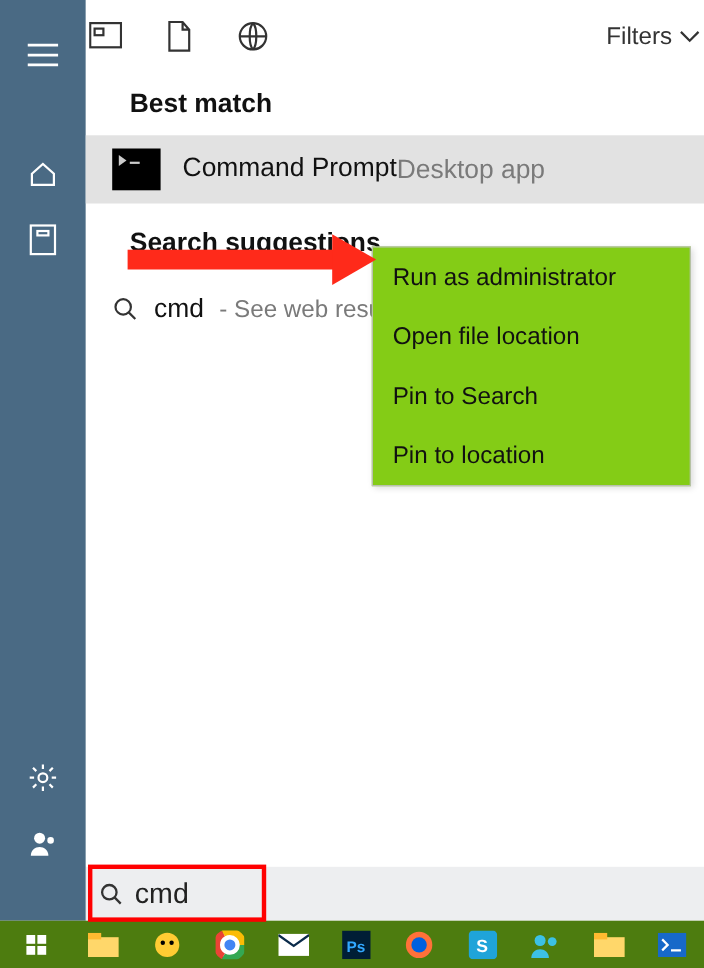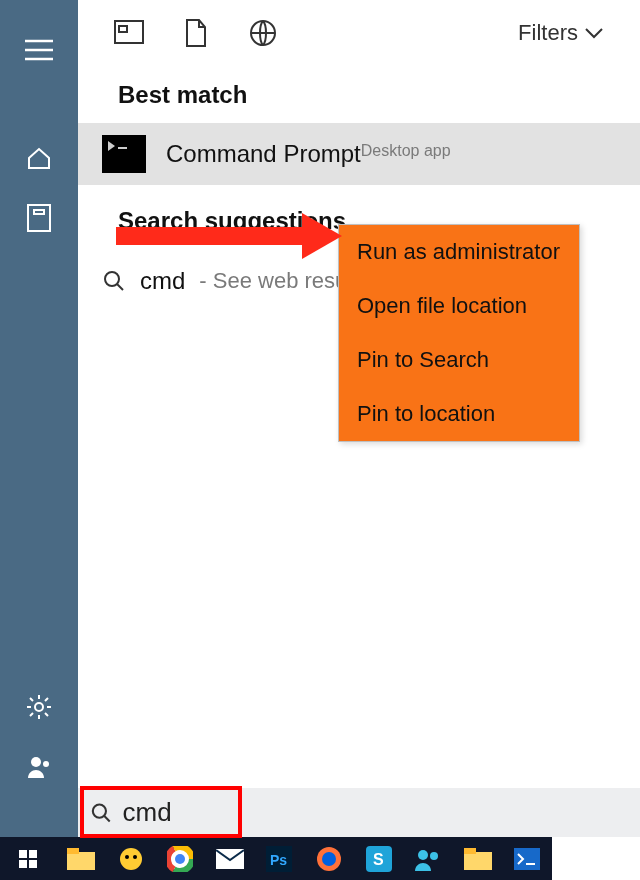--- a/index.html
+++ b/index.html
@@ -4,52 +4,52 @@
   <style>
     * { box-sizing: border-box; margin: 0; padding: 0; }
     body { width: 640px; height: 880px; font-family: "Segoe UI", Arial, sans-serif; background: #fff; overflow: hidden; position: relative; }
     
     .sidebar { position: absolute; left: 0; top: 0; width: 78px; height: 837px; background: #4a6a84; display: flex; flex-direction: column; align-items: center; padding-top: 20px; }
     .sidebar-icon { color: #fff; width: 78px; height: 60px; display: flex; align-items: center; justify-content: center; cursor: pointer; }
     .sidebar-spacer { flex: 1; }
     
     .main { position: absolute; left: 78px; top: 0; right: 0; height: 788px; background: #fff; }
     
-    .topbar { height: 65px; display: flex; align-items: center; padding: 0 36px; gap: 40px; }
+    .topbar { height: 65px; display: flex; align-items: center; padding: 0 3px; gap: 40px; }
     .topbar-icon { color: #444; cursor: pointer; display: flex; align-items: center; }
     .filters { margin-left: auto; display: flex; align-items: center; gap: 6px; font-size: 22px; color: #333; cursor: pointer; }
     
     .section-header { font-size: 24px; font-weight: 600; color: #111; padding: 16px 40px 14px; }
     
     .result-row { display: flex; align-items: center; padding: 12px 24px; gap: 20px; cursor: pointer; }
     .result-row.selected { background: #e2e2e2; }
     .cmd-icon { width: 44px; height: 38px; background: #000; position: relative; flex-shrink: 0; }
     .cmd-icon::before { content: ""; position: absolute; top: 6px; left: 6px; color: #eee; border-left: 7px solid #ccc; border-top: 5px solid transparent; border-bottom: 5px solid transparent; }
     .cmd-icon::after { content: ""; position: absolute; top: 12px; left: 16px; width: 9px; height: 2px; background: #ccc; }
     .result-text { display: flex; flex-direction: row; }
     .result-title { font-size: 24px; color: #111; }
-    .result-sub { font-size: 16px; color: #7a7a7a; margin-top: 2px; }
+    .result-sub { font-size: 24px; color: #7a7a7a; margin-top: 2px; }
     
     .suggestion-row { display: flex; align-items: center; padding: 18px 24px; gap: 14px; cursor: pointer; font-size: 24px; }
     .sugg-term { color: #111; }
     .sugg-hint { color: #7a7a7a; font-size: 22px; }
     
-    .context-menu { position: absolute; left: 338px; top: 224px; width: 242px; background: #f97316; border: 1px solid #bfbfbf; box-shadow: 2px 2px 6px rgba(0,0,0,.15); z-index: 50; }
+    .context-menu { position: absolute; left: 338px; top: 224px; width: 290px; background: #84cc16; border: 1px solid #bfbfbf; box-shadow: 2px 2px 6px rgba(0,0,0,.15); z-index: 50; }
     .context-item { padding: 14px 18px; font-size: 22px; color: #111; cursor: pointer; }
     
     .arrow { position: absolute; left: 116px; top: 227px; z-index: 60; pointer-events: none; }
     .arrow-shaft { width: 190px; height: 18px; background: #ff2a1a; }
     .arrow-head { position: absolute; left: 186px; top: -14px; width: 0; height: 0; border-left: 40px solid #ff2a1a; border-top: 23px solid transparent; border-bottom: 23px solid transparent; }
     
     .searchbar-wrap { position: absolute; left: 78px; bottom: 43px; width: 562px; height: 49px; background: #edeef0; display: flex; align-items: center; padding: 0 12px; gap: 10px; }
     .searchbar-wrap input { border: none; background: transparent; font-size: 26px; color: #222; outline: none; width: 100%; }
     .search-icon-sm { color: #333; }
     .redbox { position: absolute; left: 80px; bottom: 42px; width: 162px; height: 52px; border: 4px solid #ff0000; pointer-events: none; z-index: 40; }
     
-    .taskbar { position: absolute; left: 0; bottom: 0; width: 552px; height: 43px; background: #0f172a; display: flex; align-items: center; padding-left: 0; }
+    .taskbar { position: absolute; left: 0; bottom: 0; width: 640px; height: 43px; background: #4d7c0f; display: flex; align-items: center; padding-left: 0; }
     .tb-item { width: 58px; height: 43px; display: flex; align-items: center; justify-content: center; color: #fff; cursor: pointer; }
     .tb-start { width: 66px; }
     .wincell { width: 8px; height: 8px; background: #fff; display: inline-block; margin: 1px; }
     .winlogo { display: grid; grid-template-columns: 10px 10px; grid-template-rows: 10px 10px; }
     
     svg { display: block; }
   </style>
 </head>
 <body>
 

